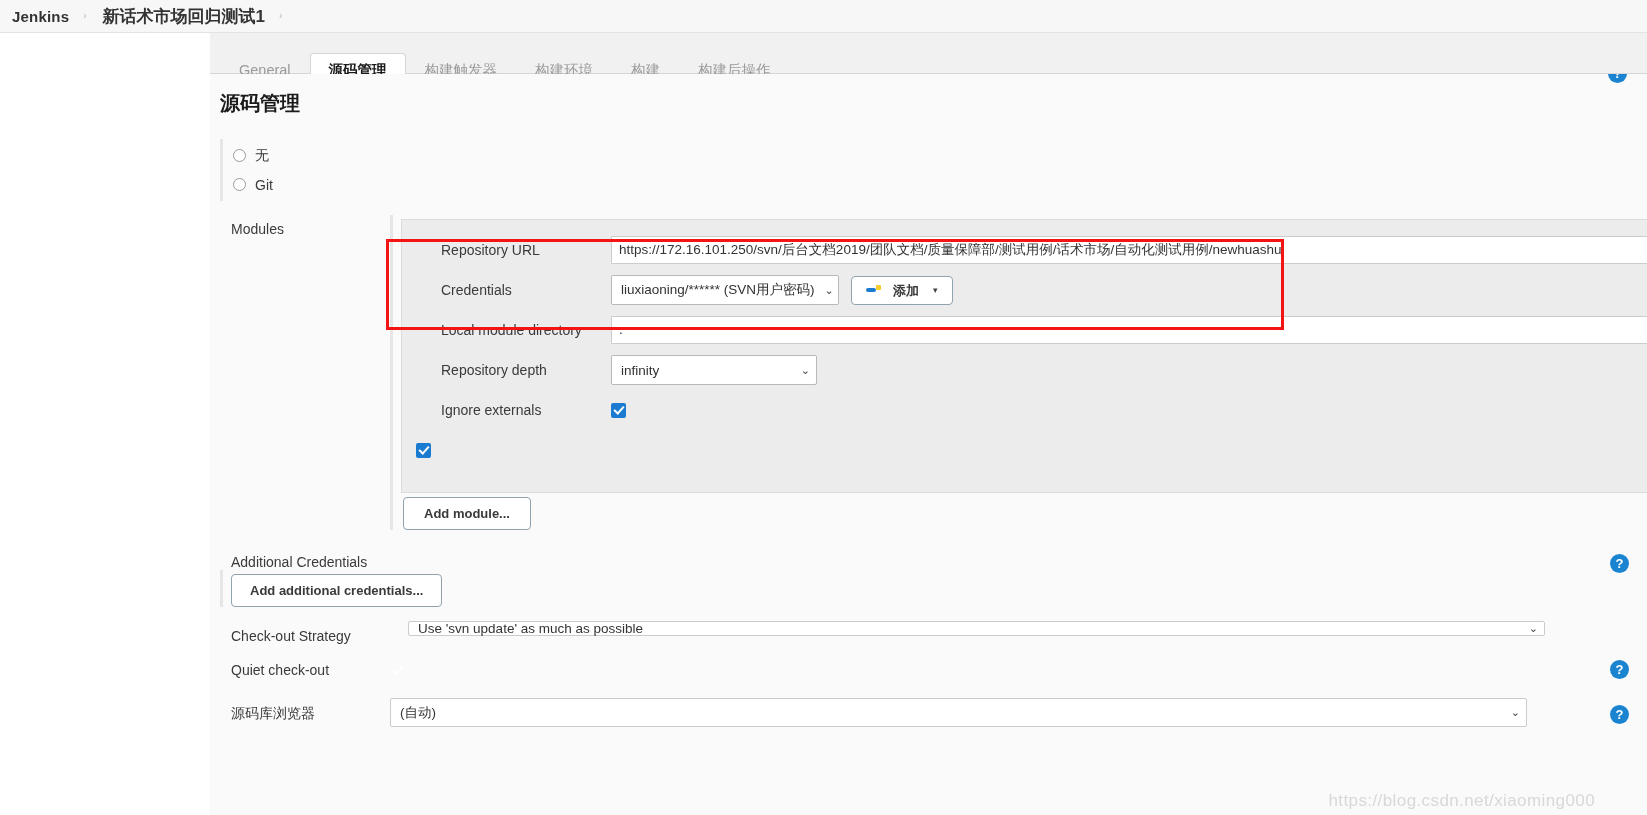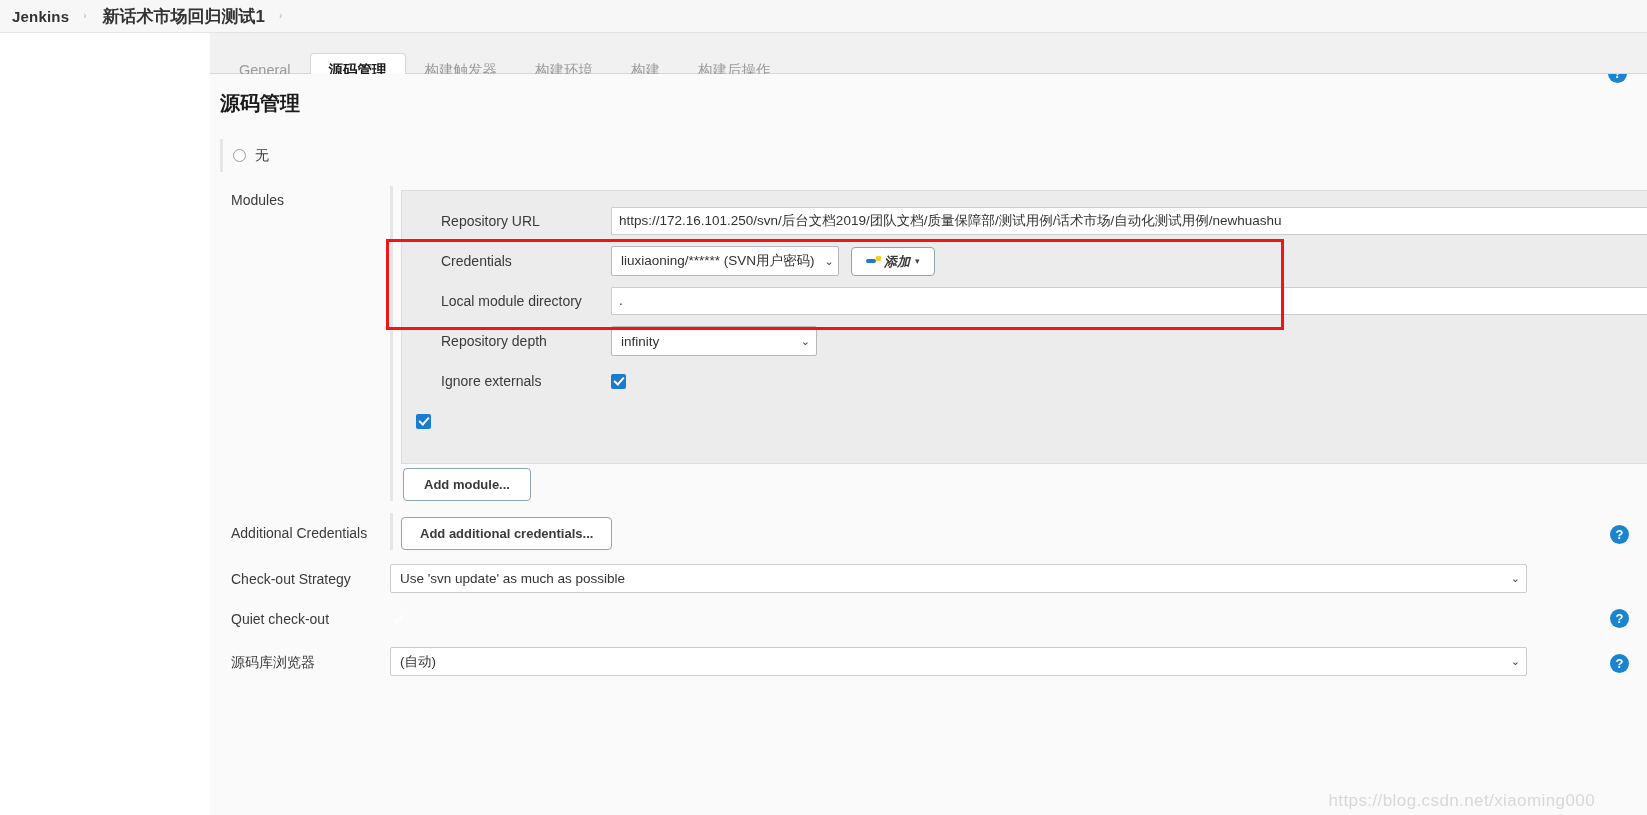--- a/index.html
+++ b/index.html
@@ -220,21 +220,21 @@
     background: #fff;
     font-size: 13px;
     font-weight: bold;
     color: #3a3a3a;
     padding: 7px 14px;
     cursor: pointer;
     line-height: 1;
     white-space: nowrap;
     font-family: "Liberation Sans", "DejaVu Sans", sans-serif;
   }
-  .btn.with-icon { display: inline-flex; align-items: center; gap: 3px; font-style: italic; }
+  .btn.with-icon { display: inline-flex; align-items: center; gap: 12px; }
   .key-icon {
     display: inline-block;
     width: 15px; height: 11px;
     position: relative;
   }
   .key-icon::before {
     content: "";
     position: absolute;
     left: 0; top: 3px;
     width: 10px; height: 4px;
@@ -336,20 +336,24 @@
   </div>
 
   <div id="form-area">
 
     <div id="section-title">源码管理</div>
 
     <div id="scm-radios">
       <div class="radio-row">
         <span class="radio-mark"></span>
         <span class="radio-label">无</span>
+      </div>
+      <div class="radio-row">
+        <span class="radio-mark"></span>
+        <span class="radio-label">Git</span>
       </div>
       <div class="help" style="right:20px; top:-10px;">?</div>
     </div>
 
     <div class="outer-row" style="margin-top:14px;">
       <div class="outer-label">Modules</div>
       <div class="outer-control">
 
         <div id="modules-panel">
 
@@ -409,32 +413,32 @@
             </div>
 
           </div>
 
         </div>
 
         <button class="btn" style="margin-top:4px; margin-left:2px; padding:9px 20px;">Add module...</button>
       </div>
     </div>
 
-    <div class="outer-row" style="margin-top:12px;">
+    <div class="outer-row" style="margin-top:12px;flex-direction:column;">
       <div class="outer-label" style="width:170px; padding-top:12px;">Additional Credentials</div>
       <div class="outer-control" style="padding-top:4px;">
         <button class="btn" style="padding:9px 18px;">Add additional credentials...</button>
       </div>
       <div class="help" style="right:18px; top:12px;">?</div>
     </div>
 
     <div class="outer-row" style="margin-top:14px;">
       <div class="outer-label" style="width:170px; padding-top:7px;">Check-out Strategy</div>
       <div class="outer-control" style="border-left:none; padding-left:0;">
-        <div class="select-box" style="width:1137px; height:29px; border-color:#ccc;">
+        <div class="select-box" style="width:1137px; height:15px; border-color:#ccc;margin-left:18px;">
           <span>Use 'svn update' as much as possible</span>
           <span class="caret">⌄</span>
         </div>
       </div>
     </div>
 
     <div class="outer-row" style="margin-top:18px;">
       <div class="outer-label" style="width:170px; padding-top:0;">Quiet check-out</div>
       <div class="outer-control" style="border-left:none; padding-left:0;">
         <span class="cbox"></span>

